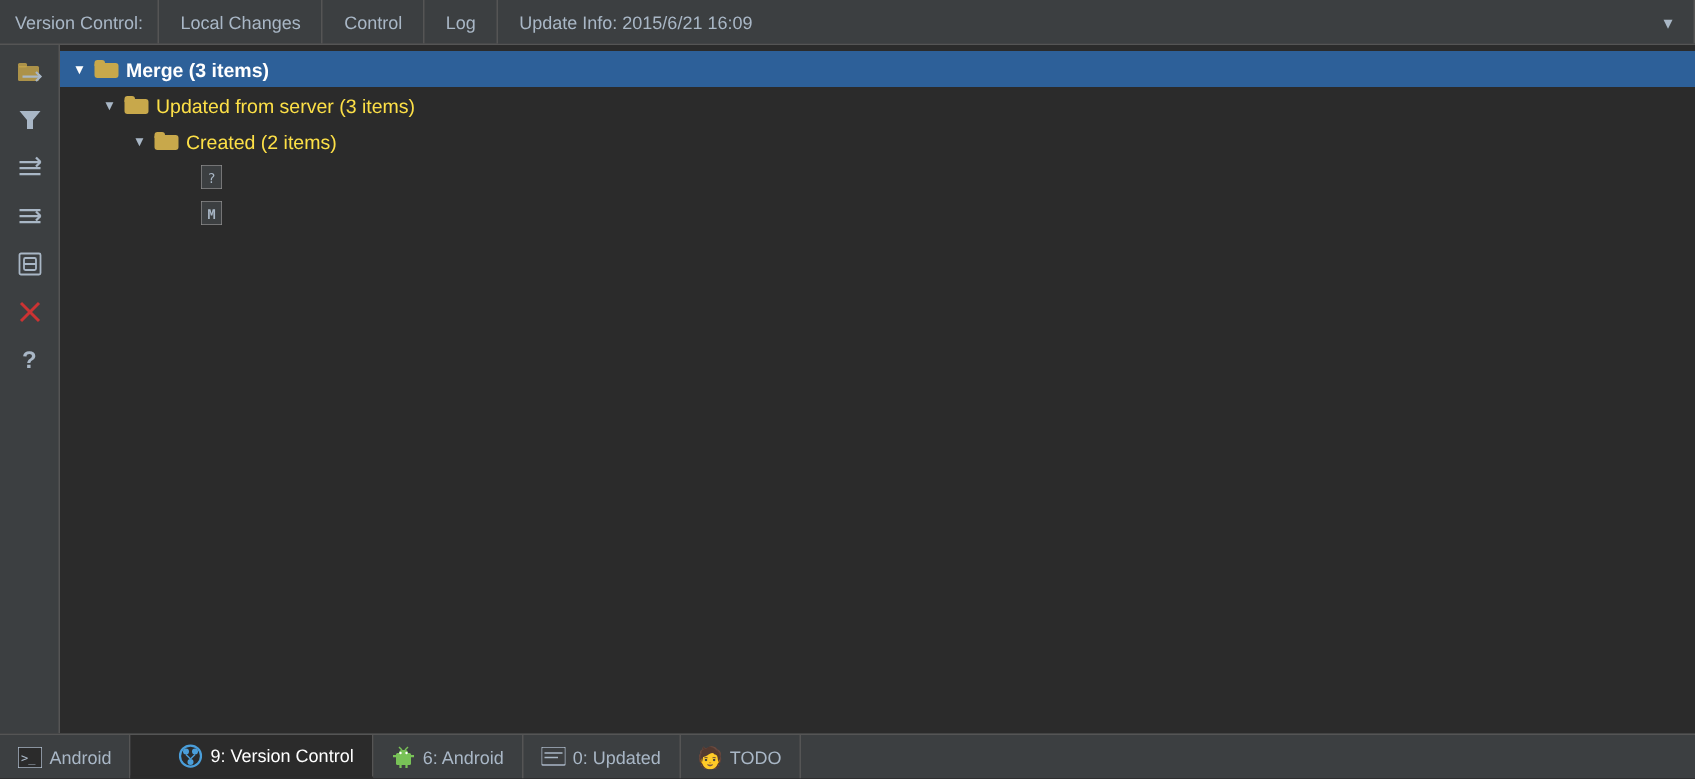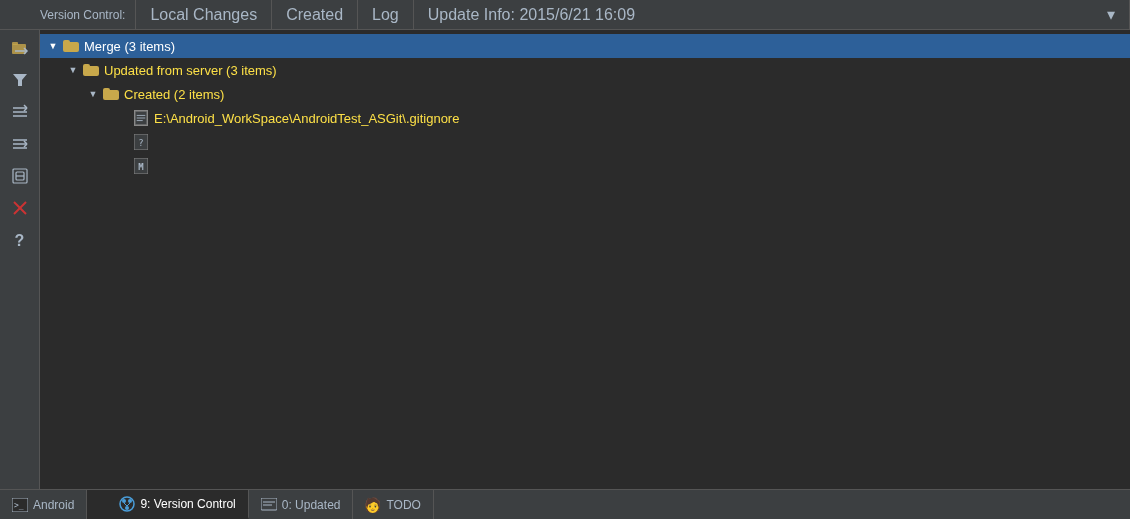--- a/index.html
+++ b/index.html
@@ -26,32 +26,31 @@
     }
     .top-tab-label {
       padding: 0 10px;
       display: flex;
       align-items: center;
       color: #a9b7c6;
       font-size: 12px;
       border-right: 1px solid #555;
       cursor: default;
       white-space: nowrap;
-      margin-left: 30px;
     }
     .top-tab-label.version-control {
       color: #a9b7c6;
       font-weight: normal;
     }
     .top-tab {
       padding: 0 14px;
       display: flex;
       align-items: center;
       color: #a9b7c6;
-      font-size: 16px;
+      font-size: 12px;
       cursor: pointer;
       border-right: 1px solid #555;
       white-space: nowrap;
     }
     .top-tab.active {
       background: #4c5052;
       color: #ffffff;
     }
     .top-tab.update-info {
       background: #3c3f41;
@@ -142,20 +141,21 @@
       justify-content: center;
       margin-right: 4px;
       flex-shrink: 0;
     }
     .tree-label {
       color: #fde047;
       font-size: 13px;
     }
     .tree-row.selected .tree-label {
       color: #ffffff;
+      font-weight: bold;
     }
     .tree-row.selected .tree-toggle {
       color: #ffffff;
     }
 
     
     .folder-icon {
       width: 16px;
       height: 12px;
       position: relative;
@@ -240,21 +240,21 @@
 <body>
 
 <div class="top-tabs">
   <div class="top-tab-label version-control">
     <span>Version Control:</span>
   </div>
   <div class="top-tab">
     <span>Local Changes</span>
   </div>
   <div class="top-tab">
-    <span>Created</span>
+    <span>Control</span>
   </div>
   <div class="top-tab">
     <span>Log</span>
   </div>
   <div class="top-tab update-info active">
     <span>Update Info: 2015/6/21 16:09</span>
     <span class="dropdown-arrow">▾</span>
   </div>
 </div>
 
@@ -342,34 +342,20 @@
     </div>
 
     <div class="tree-row indent-2">
       <div class="tree-toggle">▼</div>
       <div class="tree-icon">
         <div class="folder-icon"></div>
       </div>
       <span class="tree-label">Created (2 items)</span>
     </div>
 
-    <div class="tree-row indent-3">
-      <div class="tree-toggle" style="width:14px;"></div>
-      <div class="tree-icon">
-        <div class="file-icon-gitignore">
-          <svg width="14" height="16" viewBox="0 0 14 16" fill="none">
-            <rect x="0" y="0" width="14" height="16" rx="1" fill="#3c3f41" stroke="#888" stroke-width="1"></rect>
-            <line x1="2" y1="5" x2="12" y2="5" stroke="#a9b7c6" stroke-width="1"></line>
-            <line x1="2" y1="8" x2="12" y2="8" stroke="#a9b7c6" stroke-width="1"></line>
-            <line x1="2" y1="11" x2="9" y2="11" stroke="#a9b7c6" stroke-width="1"></line>
-          </svg>
-        </div>
-      </div>
-      <span class="tree-label">E:\Android_WorkSpace\AndroidTest_ASGit\.gitignore</span>
-    </div>
 
     <div class="tree-row indent-3">
       <div class="tree-toggle" style="width:14px;"></div>
       <div class="tree-icon">
         <svg width="14" height="16" viewBox="0 0 14 16" fill="none">
           <rect x="0" y="0" width="14" height="16" rx="1" fill="#3c3f41" stroke="#888" stroke-width="1"></rect>
           <text x="7" y="12" text-anchor="middle" fill="#a9b7c6" font-size="9" font-family="monospace">?</text>
         </svg>
       </div>
     </div>
@@ -405,20 +391,37 @@
         <circle cx="11" cy="5" r="2" fill="#4a9eda"></circle>
         <circle cx="8" cy="12" r="2" fill="#4a9eda"></circle>
         <line x1="5" y1="7" x2="8" y2="10" stroke="#4a9eda" stroke-width="1"></line>
         <line x1="11" y1="7" x2="8" y2="10" stroke="#4a9eda" stroke-width="1"></line>
       </svg>
     </span>
     <span>9: Version Control</span>
   </div>
   <div class="bottom-tab">
     <span class="bottom-tab-icon">
+      <svg width="16" height="16" viewBox="0 0 16 16" fill="none">
+        <rect x="3" y="5" width="10" height="8" rx="1" fill="#78c257"></rect>
+        <rect x="5" y="3" width="6" height="4" rx="2" fill="#78c257"></rect>
+        <circle cx="6" cy="5" r="0.8" fill="white"></circle>
+        <circle cx="10" cy="5" r="0.8" fill="white"></circle>
+        <line x1="1" y1="7" x2="3" y2="7" stroke="#78c257" stroke-width="1.5"></line>
+        <line x1="13" y1="7" x2="15" y2="7" stroke="#78c257" stroke-width="1.5"></line>
+        <line x1="6" y1="13" x2="6" y2="15" stroke="#78c257" stroke-width="1.5"></line>
+        <line x1="10" y1="13" x2="10" y2="15" stroke="#78c257" stroke-width="1.5"></line>
+        <line x1="5" y1="1" x2="7" y2="3" stroke="#78c257" stroke-width="1"></line>
+        <line x1="11" y1="1" x2="9" y2="3" stroke="#78c257" stroke-width="1"></line>
+      </svg>
+    </span>
+    <span>6: Android</span>
+  </div>
+  <div class="bottom-tab">
+    <span class="bottom-tab-icon">
       <svg width="16" height="14" viewBox="0 0 16 14" fill="none">
         <rect x="0" y="0" width="16" height="12" rx="1" fill="none" stroke="#a9b7c6" stroke-width="1"></rect>
         <line x1="2" y1="4" x2="14" y2="4" stroke="#a9b7c6" stroke-width="1"></line>
         <line x1="2" y1="7" x2="11" y2="7" stroke="#a9b7c6" stroke-width="1"></line>
       </svg>
     </span>
     <span>0: Updated</span>
   </div>
   <div class="bottom-tab">
     <span class="bottom-tab-icon todo-icon">🧑</span>

